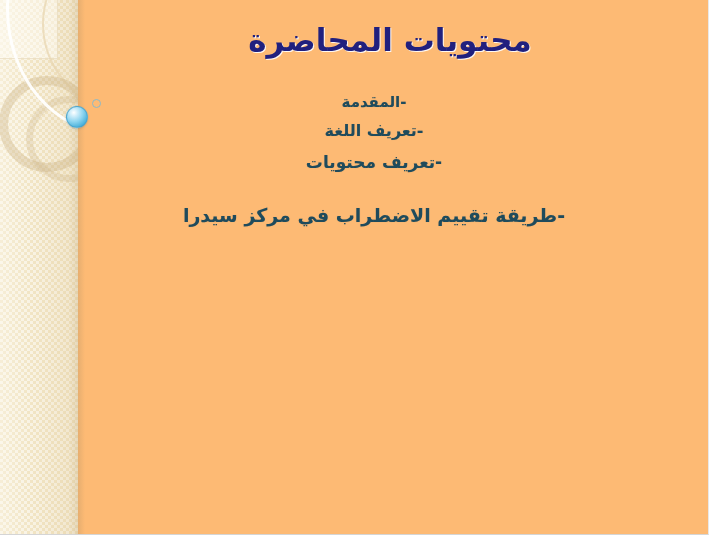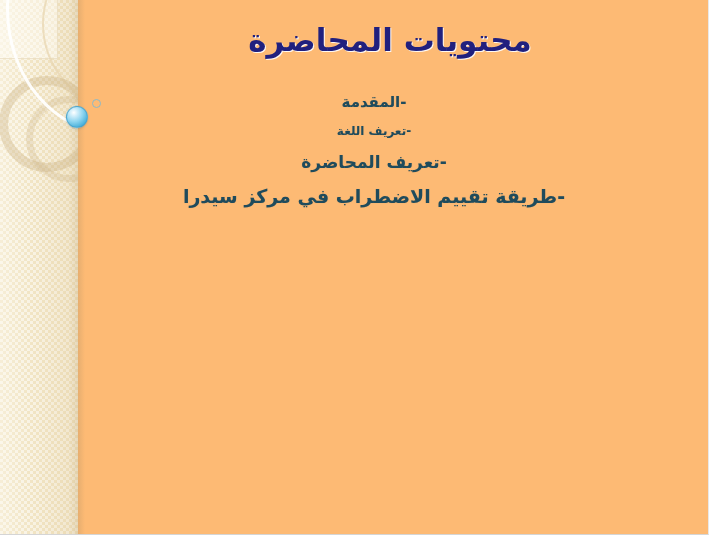--- a/index.html
+++ b/index.html
@@ -182,24 +182,24 @@
     font-weight: 600;
   }
 
   .content-line {
     display: block;
     white-space: nowrap;
     text-shadow: 0 0 1px rgba(31,75,92,0.18);
   }
 
   .content-line.s1 { font-size: 15px; line-height: 28px; }
-  .content-line.s2 { font-size: 12px; line-height: 30px; }
+  .content-line.s2 { font-size: 16px; line-height: 30px; }
   .content-line.s3 { font-size: 17px; line-height: 32px; }
   .content-line.s4 { font-size: 18px; line-height: 34px; }
-  .content-line.s5 { font-size: 19px; line-height: 36px; }
+  .content-line.s5 { font-size: 19px; line-height: 36px; margin-top: 19px; }
 </style>
 </head>
 <body>
 
 <div id="slide">
 
   <div id="sidebar">
     <div id="sidebar-tone"></div>
     <div id="sidebar-block"></div>
     <div id="arc-faint"></div>
@@ -210,17 +210,17 @@
   <div id="sidebar-shadow"></div>
 
   <div class="bubble" id="bubble-main"></div>
   <div class="bubble" id="bubble-small"></div>
 
   <div id="title">محتويات المحاضرة</div>
 
   <div id="content-list">
     <span class="content-line s1">-المقدمة</span>
     <span class="content-line s2">-تعريف اللغة</span>
-    <span class="content-line s3">-تعريف المحاضرة</span>
+    <span class="content-line s3">-تعريف محتويات</span>
     <span class="content-line s5">-طريقة تقييم الاضطراب في مركز سيدرا</span>
   </div>
 
 </div>
 
 </body></html>

